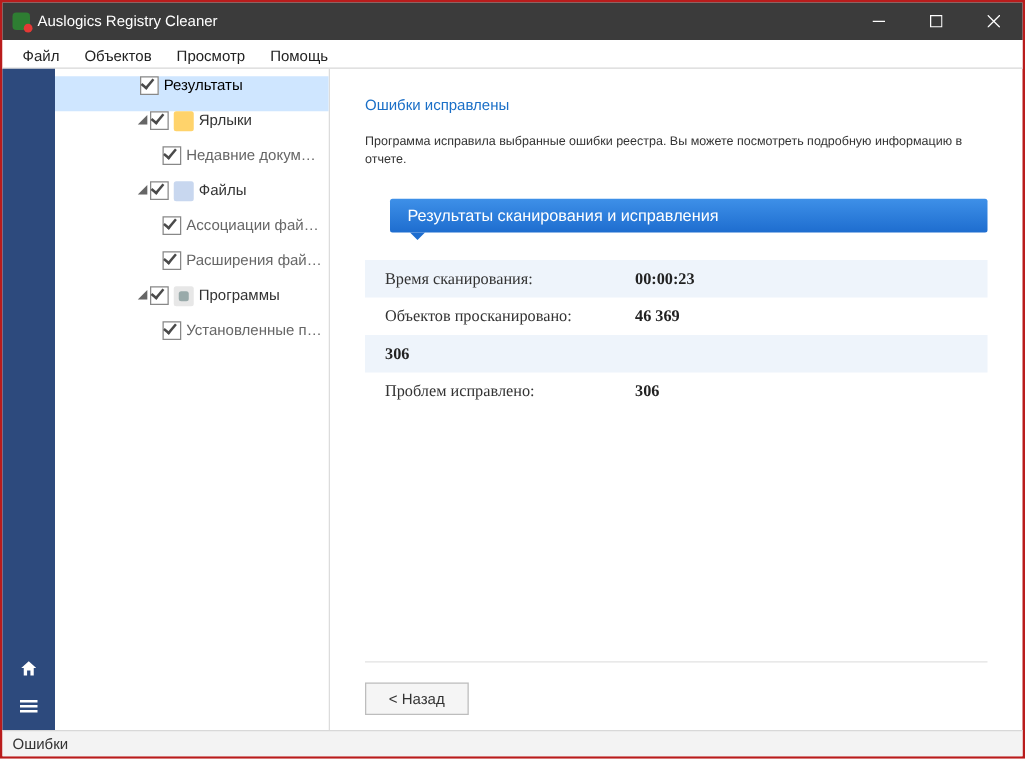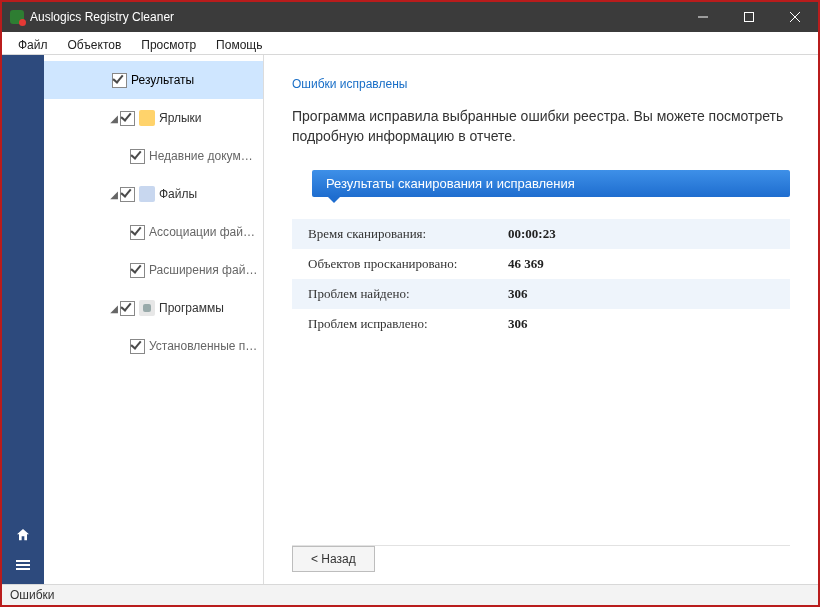--- a/index.html
+++ b/index.html
@@ -13,49 +13,49 @@
 .winbtn svg{width:10px;height:10px;stroke:#fff;stroke-width:1;fill:none;}
 .menubar{height:22px;background:#fff;border-bottom:1px solid #d8d8d8;display:flex;align-items:flex-end;padding-left:6px;}
 .menuitem{padding:2px 10px;font-size:12px;}
 .body{flex:1;display:flex;min-height:0;}
 .gutter{width:42px;background:#2d4a7d;display:flex;flex-direction:column;justify-content:flex-end;align-items:center;padding-bottom:6px;}
 .gutter .gbtn{width:26px;height:26px;margin-top:4px;display:flex;align-items:center;justify-content:center;color:#fff;}
 .gutter svg{width:16px;height:16px;fill:#fff;}
 .gutter .kbd{display:flex;flex-direction:column;gap:2px;}
 .gutter .kbd span{width:14px;height:2px;background:#fff;}
 .tree{width:220px;border-right:1px solid #dcdcdc;padding-top:6px;box-sizing:border-box;overflow:hidden;white-space:nowrap;}
-.tree-row{display:flex;align-items:center;height:38px;padding-right:4px;box-sizing:border-box;}
+.tree-row{display:flex;height:28px;padding-right:4px;box-sizing:border-box;}
 .tree-row.selected{background:#cfe6ff;}
 .tree-row .exp{width:12px;text-align:center;color:#666;font-size:10px;padding-left:4px;}
 .tree-row .cb{width:13px;height:13px;border:1px solid #888;background:#fff;margin-right:4px;flex-shrink:0;position:relative;}
 .tree-row .cb.checked:after{content:"";position:absolute;left:2px;top:-1px;width:4px;height:8px;border-right:2px solid #4a4a4a;border-bottom:2px solid #4a4a4a;transform:rotate(40deg);}
 .tree-row .ticon{width:16px;height:16px;margin-right:4px;flex-shrink:0;border-radius:2px;}
 .ic-folder{background:#ffd36b;}
 .ic-files{background:#c8d7ef;}
 .ic-programs{background:#e7e7e7;position:relative;}
 .ic-programs:after{content:"";position:absolute;inset:4px;background:#9aa;border-radius:2px;}
 .tree-row .lbl{color:#666;font-size:12px;overflow:hidden;text-overflow:ellipsis;}
 .tree-row.parent .lbl{color:#333;}
 .tree-row.selected .lbl{color:#000;}
 .indent0{padding-left:68px;}
 .indent1{padding-left:60px;}
 .indent2{padding-left:86px;}
 .main{flex:1;display:flex;flex-direction:column;padding:22px 28px 12px 28px;box-sizing:border-box;}
 .pg-title{font-size:12px;color:#1a6fc7;margin-bottom:16px;}
-.pg-desc{font-size:14px;color:#333;line-height:1.4;margin-bottom:24px;}
+.pg-desc{font-size:10px;color:#333;line-height:1.4;margin-bottom:24px;}
 .banner{background:linear-gradient(#3e90e8,#1e6dcf);color:#fff;font-size:13px;padding:6px 14px;border-radius:2px;position:relative;margin-left:20px;}
 .banner:after{content:"";position:absolute;left:16px;bottom:-6px;border-left:6px solid transparent;border-right:6px solid transparent;border-top:6px solid #1e6dcf;}
 .stats{margin-top:22px;font-family:Liberation Serif, serif;}
 .stat-row{display:flex;font-size:13px;padding:7px 16px;}
 .stat-row.shade{background:#eef4fb;}
 .stat-row .k{width:200px;color:#333;}
 .stat-row .v{font-weight:600;color:#222;}
 .main .grow{flex:1;}
 .link{color:#1a6fc7;font-size:13px;margin-bottom:12px;}
-.foot{border-top:1px solid #e2e2e2;padding:0 0 0 0;}
+.foot{border-top:1px solid #e2e2e2;padding:16px 0 0 0;}
 .btn{display:inline-block;border:1px solid #bdbdbd;background:#f5f5f5;padding:5px 18px;font-size:12px;color:#333;}
 .statusbar{height:20px;background:#f3f3f3;border-top:1px solid #d8d8d8;display:flex;align-items:center;padding-left:8px;font-size:12px;color:#333;}
 </style>
 </head>
 <body>
 
 <div class="window">
   <div class="titlebar">
     <div class="app-icon"></div>
     <div class="title">Auslogics Registry Cleaner</div>
@@ -153,21 +153,20 @@
       <div class="stats">
         <div class="stat-row shade">
           <div class="k">Время сканирования:</div>
           <div class="v">00:00:23</div>
         </div>
         <div class="stat-row">
           <div class="k">Объектов просканировано:</div>
           <div class="v">46 369</div>
         </div>
         <div class="stat-row shade">
-          <div class="k">Проблем найдено:</div>
           <div class="v">306</div>
         </div>
         <div class="stat-row">
           <div class="k">Проблем исправлено:</div>
           <div class="v">306</div>
         </div>
       </div>
 
       <div class="grow"></div>
       <div class="foot">

